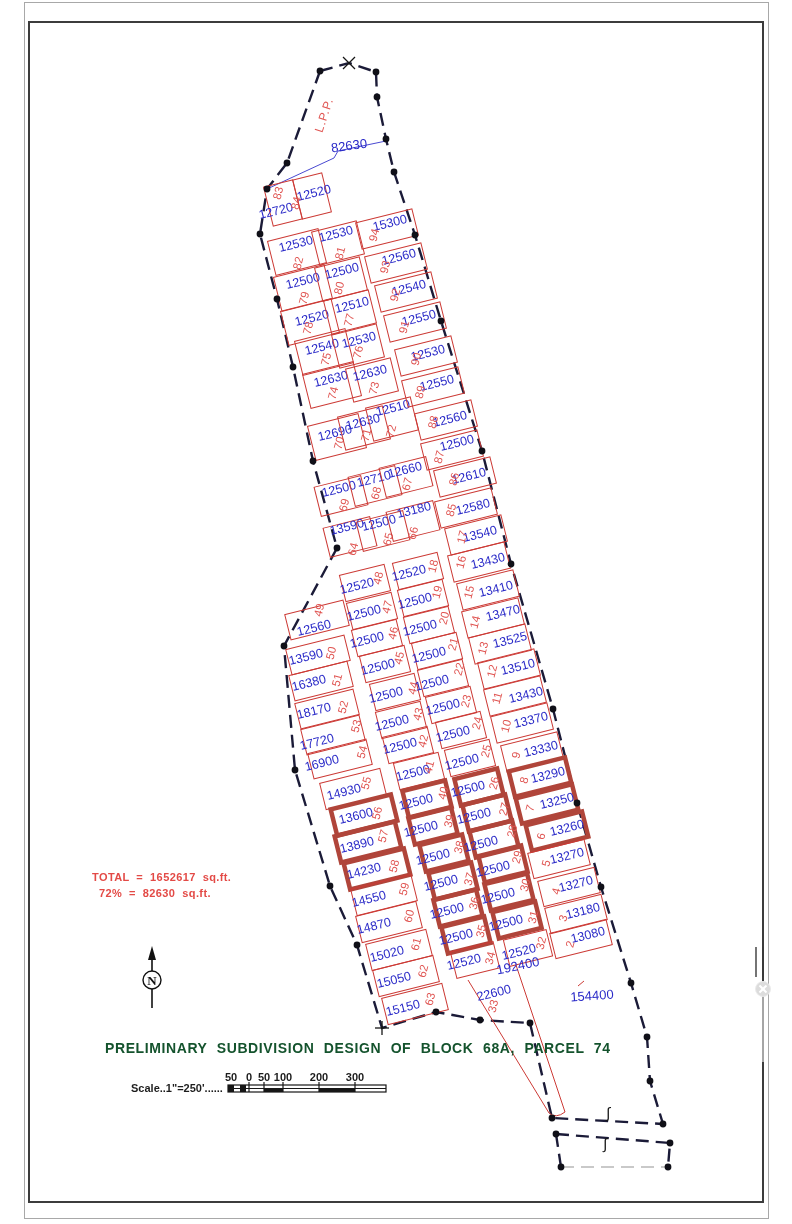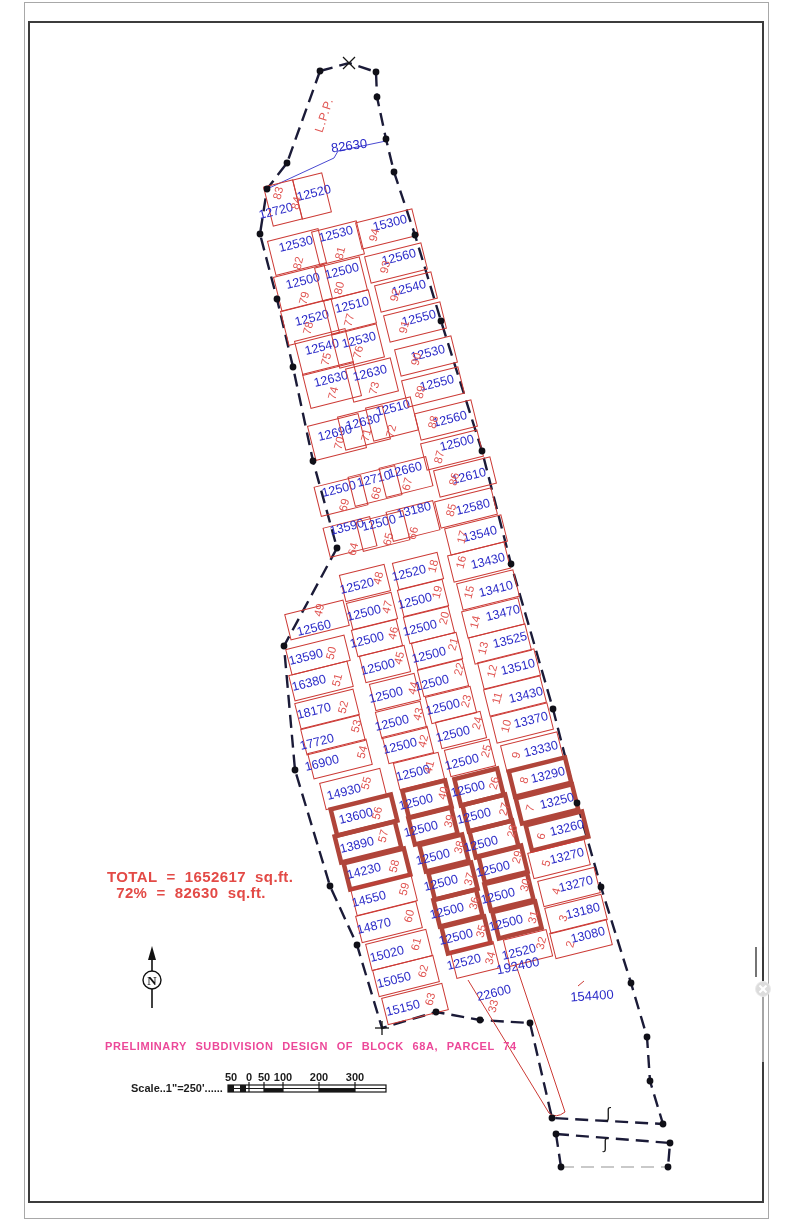--- a/index.html
+++ b/index.html
@@ -13,23 +13,23 @@
   svg text{font-family:"Liberation Sans",sans-serif;}
   .lot{fill:none;stroke:#cc3a35;stroke-width:1;}
   .lot.bold{stroke:#b0453a;stroke-width:4.5;}
   .area-t{fill:#2a2ac8;font-size:12.5px;text-anchor:middle;}
   .num-t{fill:#e05552;font-size:11.5px;text-anchor:middle;}
   .dot{fill:#101018;}
   .bnd{fill:none;stroke:#1b1b38;stroke-width:2.4;stroke-dasharray:13 7;stroke-linecap:butt;}
   .bnd-light{fill:none;stroke:#c9c9c9;stroke-width:2;stroke-dasharray:13 7;}
   .redline{fill:none;stroke:#cc3a35;stroke-width:1;}
   .blueline{fill:none;stroke:#3434cc;stroke-width:0.9;}
-  .title{position:absolute;left:105px;top:1040px;width:620px;color:#ec4899;
-         font-size:11px;font-weight:bold;letter-spacing:0.6px;word-spacing:5px;}
-  .total{position:absolute;left:107px;top:869px;color:#e34a46;font-size:15px;
+  .title{position:absolute;left:105px;top:1040px;width:620px;color:#14532d;
+         font-size:14px;font-weight:bold;letter-spacing:0.6px;word-spacing:5px;}
+  .total{position:absolute;left:92px;top:869px;color:#e34a46;font-size:11px;
          font-weight:bold;letter-spacing:0.4px;line-height:16px;white-space:pre;}
   .scale-label{position:absolute;left:131px;top:1082px;color:#1d1d1d;font-size:11px;font-weight:bold;}
   .tick-t{fill:#1d1d1d;font-size:11px;text-anchor:middle;font-weight:bold;}
   .stream-t{fill:#161616;font-size:15px;text-anchor:middle;}
   .lpp-t{fill:#e05552;font-size:12px;text-anchor:middle;letter-spacing:1px;}
   .dim-t{fill:#2a2ac8;font-size:13px;text-anchor:middle;}
   .parcel-t{fill:#2a2ac8;font-size:13px;text-anchor:middle;}
   .north-n{fill:#111;font-size:13px;font-weight:bold;text-anchor:middle;
            font-family:"Liberation Serif",serif;}
 </style>

